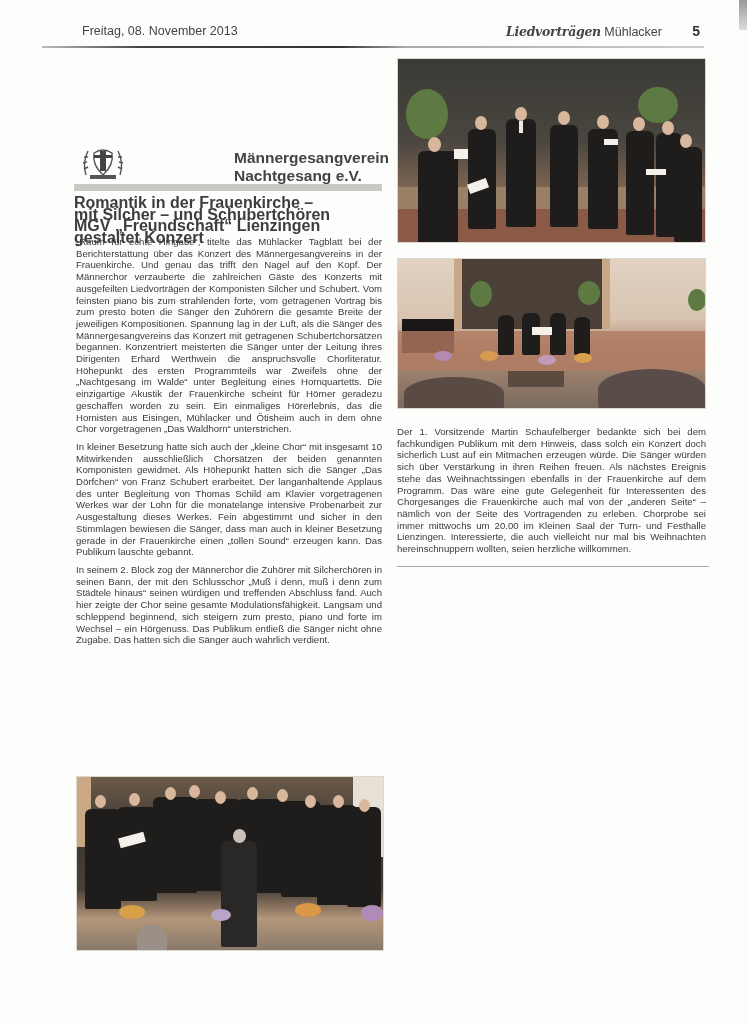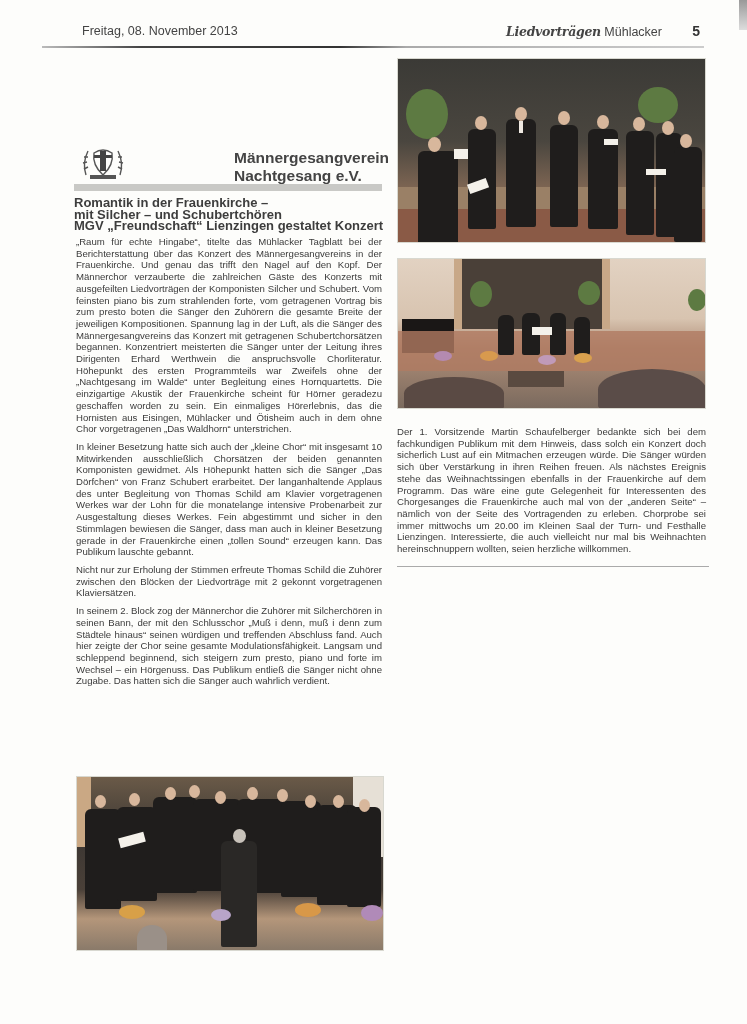--- a/index.html
+++ b/index.html
@@ -13,21 +13,21 @@
     .header .pageno { position: absolute; right: 4px; top: 3px; font-size: 14px; font-weight: bold; color: #333; }
     .header .rule { position: absolute; left: 0; right: 0; top: 26px; height: 2px;
       background: linear-gradient(to right, #bbb 0%, #444 15%, #333 45%, #aaa 55%, #ccc 100%); }
 
     .right-edge { position: absolute; left: 739px; top: 0; width: 8px; height: 30px; background: linear-gradient(#999, #ddd); }
 
     .logo { position: absolute; left: 80px; top: 145px; width: 46px; height: 38px; }
     .org-title { position: absolute; left: 234px; top: 149px; font-size: 15.5px; font-weight: bold; color: #444; line-height: 18px; }
     .grey-bar { position: absolute; left: 74px; top: 184px; width: 308px; height: 7px; background: #c9c9c6; }
 
-    .headline { position: absolute; left: 74px; top: 197px; width: 310px; font-size: 13px; font-weight: bold; color: #3d3d3d; line-height: 11.5px; }
+    .headline { position: absolute; left: 74px; top: 197px; width: 310px; font-size: 16px; font-weight: bold; color: #3d3d3d; line-height: 11.5px; }
 
     .col { position: absolute; font-size: 9.6px; line-height: 11.7px; text-align: justify; color: #3b3b3b; hyphens: manual; }
     .col p { margin-bottom: 6px; }
     .col-left { left: 76px; top: 236px; width: 306px; }
     .col-right { left: 397px; top: 426px; width: 309px; }
     .right-rule { position: absolute; left: 397px; top: 566px; width: 312px; height: 1px; background: #aaa; }
 
     .photo { position: absolute; overflow: hidden; border: 1px solid #d8d8d0; }
     .photo-1 { left: 397px; top: 58px; width: 309px; height: 185px;
       background: linear-gradient(to bottom, #3b3a36 0%, #4a463f 45%, #8c6e58 78%, #7a5040 100%); }
@@ -81,21 +81,20 @@
 
 <div class="headline">
   <div>Romantik in der Frauenkirche –</div>
   <div>mit Silcher – und Schubertchören</div>
   <div>MGV „Freundschaft“ Lienzingen gestaltet Konzert</div>
 </div>
 
 <div class="col col-left">
   <p>„Raum für echte Hingabe“, titelte das Mühlacker Tagblatt bei der Berichterstattung über das Konzert des Männergesang­vereins in der Frauenkirche. Und genau das trifft den Nagel auf den Kopf. Der Männerchor verzauberte die zahlreichen Gäste des Konzerts mit ausgefeilten Liedvorträgen der Komponisten Silcher und Schubert. Vom feinsten piano bis zum strahlenden forte, vom getragenen Vortrag bis zum presto boten die Sänger den Zuhörern die gesamte Breite der jeweiligen Kompositionen. Spannung lag in der Luft, als die Sänger des Männergesang­vereins das Konzert mit getragenen Schubertchorsätzen began­nen. Konzentriert meisterten die Sänger unter der Leitung ihres Dirigenten Erhard Werthwein die anspruchsvolle Chorliteratur. Höhepunkt des ersten Programmteils war Zweifels ohne der „Nachtgesang im Walde“ unter Begleitung eines Hornquartetts. Die einzigartige Akustik der Frauenkirche scheint für Hörner ge­radezu geschaffen worden zu sein. Ein einmaliges Hörerlebnis, das die Hornisten aus Eisingen, Mühlacker und Ötisheim auch in dem ohne Chor vorgetragenen „Das Waldhorn“ unterstrichen.</p>
   <p>In kleiner Besetzung hatte sich auch der „kleine Chor“ mit insge­samt 10 Mitwirkenden ausschließlich Chorsätzen der beiden ge­nannten Komponisten gewidmet. Als Höhepunkt hatten sich die Sänger „Das Dörfchen“ von Franz Schubert erarbeitet. Der lang­anhaltende Applaus des unter Begleitung von Thomas Schild am Klavier vorgetragenen Werkes war der Lohn für die monatelange intensive Probenarbeit zur Ausgestaltung dieses Werkes. Fein abgestimmt und sicher in den Stimmlagen bewiesen die Sänger, dass man auch in kleiner Besetzung gerade in der Frauenkirche einen „tollen Sound“ erzeugen kann. Das Publikum lauschte ge­bannt.</p>
-  <p>Nicht nur zur Erholung der Stimmen erfreute Thomas Schild die Zuhörer zwischen den Blöcken der Liedvorträge mit 2 gekonnt vorgetragenen Klaviersätzen.</p>
   <p>In seinem 2. Block zog der Männerchor die Zuhörer mit Silcher­chören in seinen Bann, der mit den Schlusschor „Muß i denn, muß i denn zum Städtele hinaus“ seinen würdigen und treffen­den Abschluss fand. Auch hier zeigte der Chor seine gesamte Modulationsfähigkeit. Langsam und schleppend beginnend, sich steigern zum presto, piano und forte im Wechsel – ein Hörge­nuss. Das Publikum entließ die Sänger nicht ohne Zugabe. Das hatten sich die Sänger auch wahrlich verdient.</p>
 </div>
 
 <div class="col col-right">
   <p>Der 1. Vorsitzende Martin Schaufelberger bedankte sich bei dem fachkundigen Publikum mit dem Hinweis, dass solch ein Kon­zert doch sicherlich Lust auf ein Mitmachen erzeugen würde. Die Sänger würden sich über Verstärkung in ihren Reihen freuen. Als nächstes Ereignis stehe das Weihnachtssingen ebenfalls in der Frauenkirche auf dem Programm. Das wäre eine gute Gelegen­heit für Interessenten des Chorgesanges die Frauenkirche auch mal von der „anderen Seite“ – nämlich von der Seite des Vortra­genden zu erleben. Chorprobe sei immer mittwochs um 20.00 im Kleinen Saal der Turn- und Festhalle Lienzingen. Interessierte, die auch vielleicht nur mal bis Weihnachten hereinschnuppern wollten, seien herzliche willkommen.</p>
 </div>
 <div class="right-rule"></div>
 
 <div class="photo photo-1">
   <div class="bush" style="left:8px;top:30px;width:42px;height:50px;"></div>

